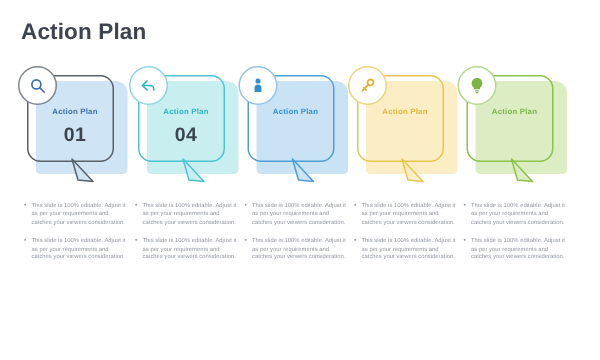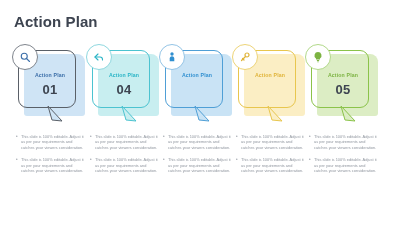--- a/index.html
+++ b/index.html
@@ -220,21 +220,20 @@
           </svg>
         </div>
         <div class="icon-circle" style="border-color:#b2d98a">
           <svg width="12" height="12" viewBox="0 0 24 24" fill="#7cb342">
             <path d="M12 2 a7 7 0 0 0 -4 12.8 V17 h8 v-2.2 A7 7 0 0 0 12 2 z"></path>
             <rect x="9.4" y="18.2" width="5.2" height="1.8" rx=".9"></rect>
             <rect x="10.2" y="20.8" width="3.6" height="1.6" rx=".8"></rect>
           </svg>
         </div>
         <div class="card-label" style="color:#7cb342">Action Plan</div>
-        <div class="card-num">05</div>
       </div>
       <div class="body">
         <div class="blk">
           <div class="dot">•</div>
           <div class="btxt">This slide is 100% editable. Adjust it as per your requirements and catches your viewers consideration.</div>
         </div>
         <div class="blk">
           <div class="dot">•</div>
           <div class="btxt">This slide is 100% editable. Adjust it as per your requirements and catches your viewers consideration.</div>
         </div>

